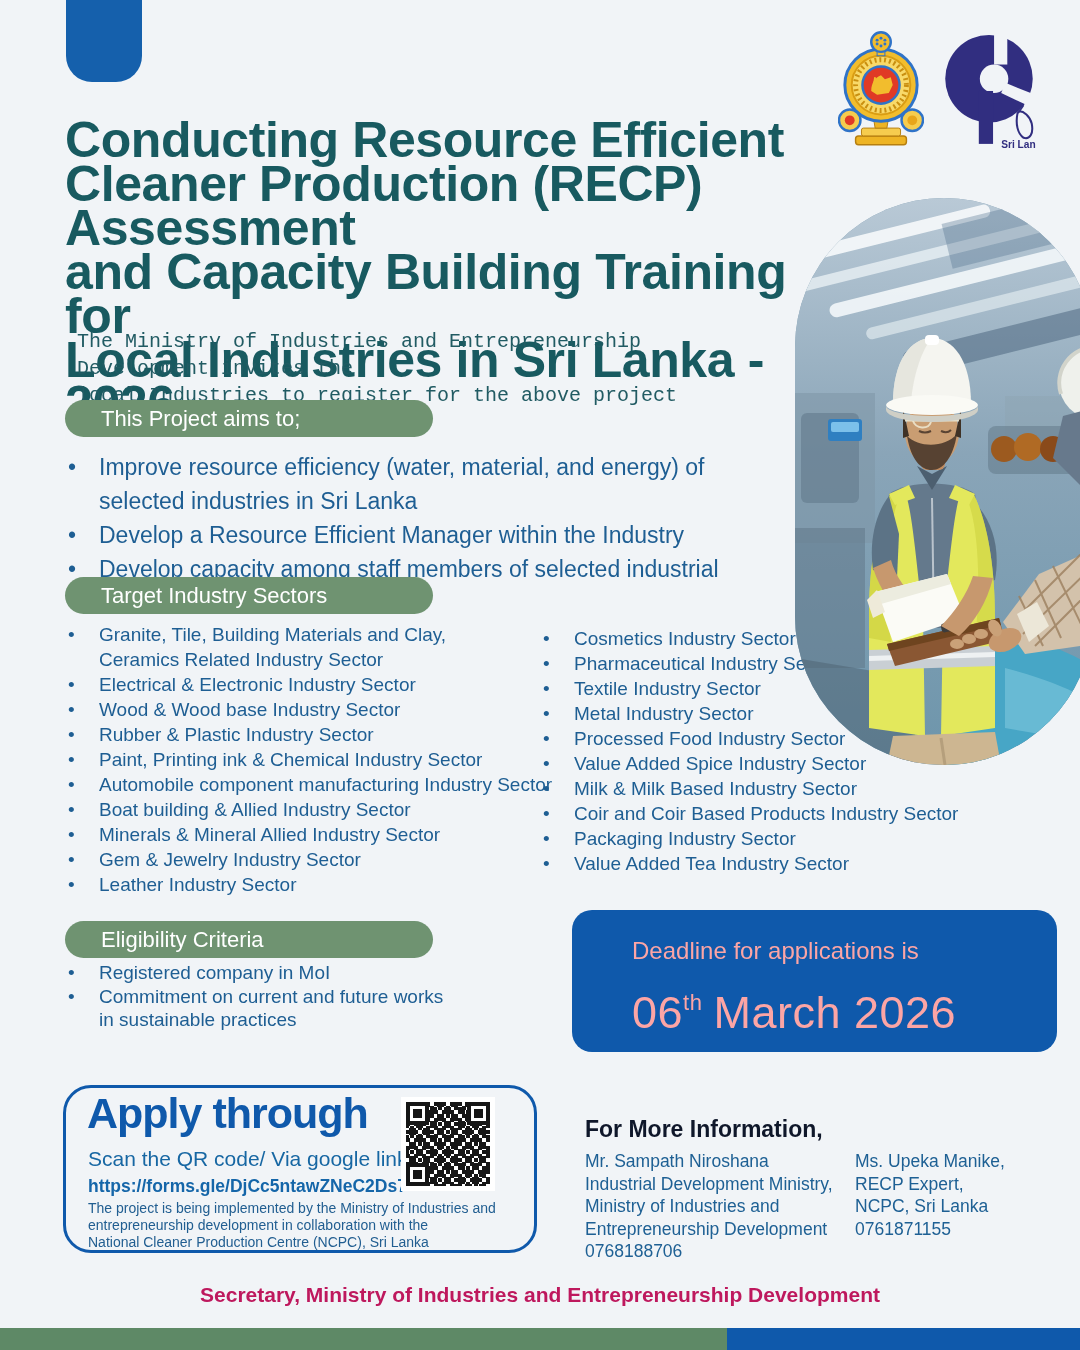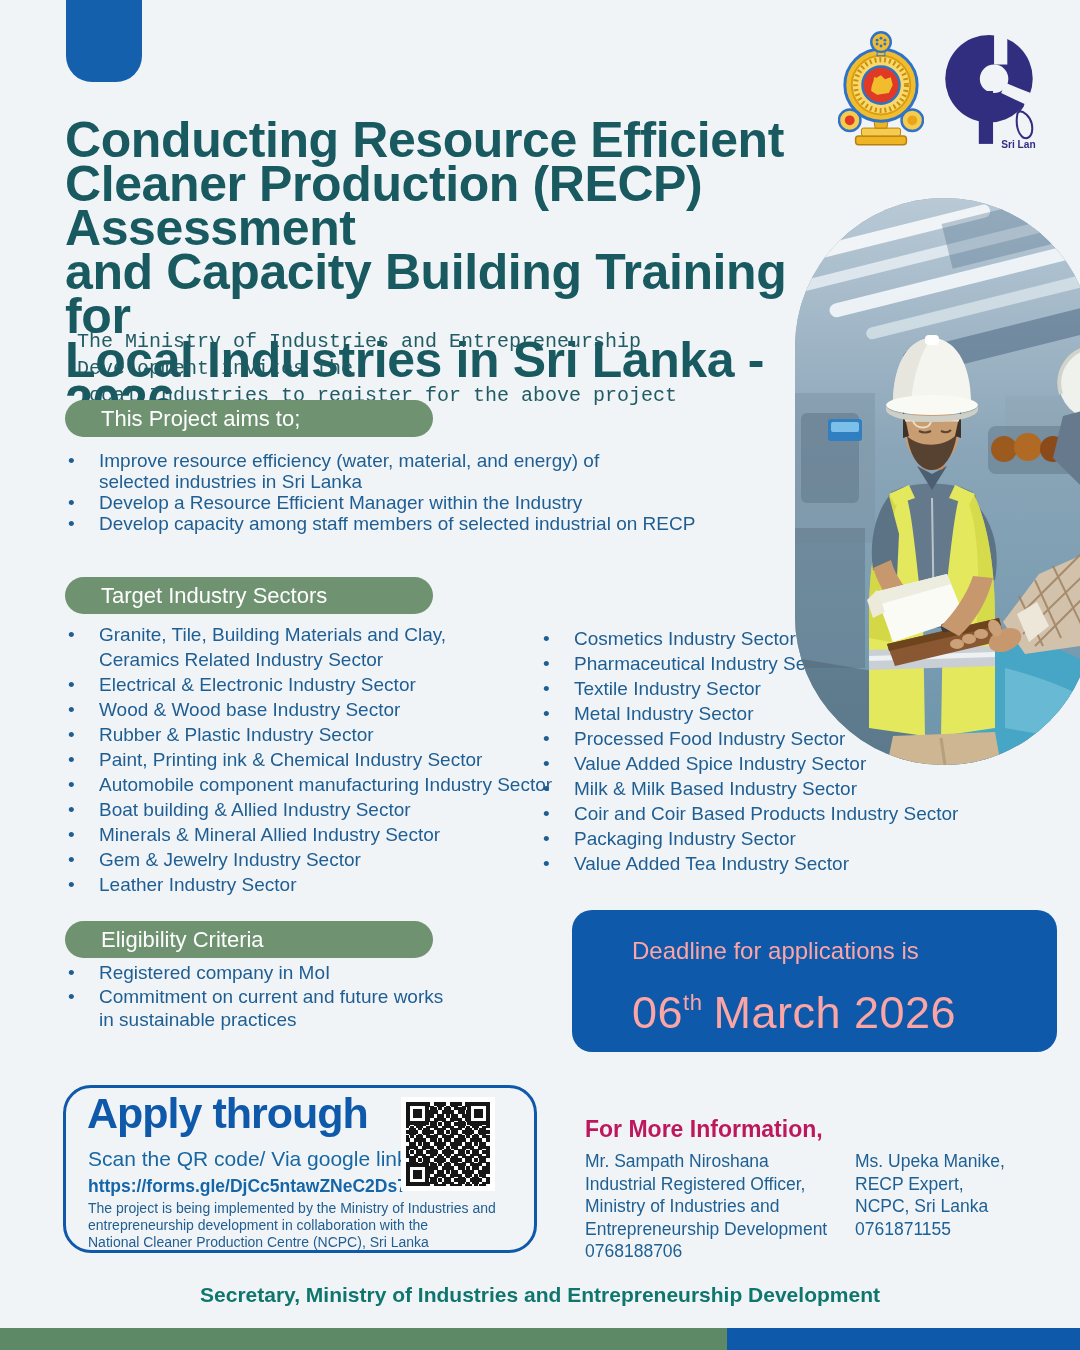--- a/index.html
+++ b/index.html
@@ -19,21 +19,21 @@
 
   .pill{left:65px;width:368px;height:37px;background:#6f9371;border-radius:19px;color:#ffffff;
         font-size:22px;font-weight:500;display:flex;align-items:center;padding-left:36px;box-sizing:border-box;}
   .pill-aims{top:400px;}
   .pill-sectors{top:577px;}
   .pill-elig{top:921px;}
 
   ul.blist{list-style:none;margin:0;padding:0;color:#1e5e93;}
   ul.blist li{position:relative;padding-left:34px;white-space:pre-line;}
   ul.blist li::before{content:"\2022";position:absolute;left:3px;top:0;}
-  .aims-list{left:65px;top:450px;width:660px;font-size:19px;line-height:21px;}
+  .aims-list{left:65px;top:450px;width:660px;font-size:23px;line-height:34px;}
   .sectors-left{left:65px;top:622px;width:490px;font-size:19px;line-height:25px;}
   .sectors-right{left:540px;top:626px;width:440px;font-size:19px;line-height:25px;}
   .elig-list{left:65px;top:961px;width:480px;font-size:19px;line-height:23.5px;}
 
   .deadline{left:572px;top:910px;width:485px;height:142px;background:#0f59ab;border-radius:20px;
             color:#fca5a5;box-sizing:border-box;padding:27px 0 0 60px;}
   .deadline .dl-intro{font-size:24px;}
   .deadline .dl-date{font-size:45px;margin-top:22px;letter-spacing:0.5px;}
   .deadline .dl-date sup{font-size:22px;vertical-align:18px;}
   .deadline .dl-rest{margin-left:11px;}
@@ -50,27 +50,27 @@
   .qr{left:401px;top:1097px;width:94px;height:94px;background:#ffffff;}
   .qr .qr-p{position:absolute;inset:5px;background-color:#ffffff;
     background-image:
       conic-gradient(#161616 25%,transparent 0 50%,#161616 0 75%,transparent 0),
       conic-gradient(#161616 25%,transparent 0 50%,#161616 0 75%,transparent 0);
     background-size:8px 8px,14px 14px;background-position:0 0,3px 5px;}
   .qr .f{position:absolute;width:15px;height:15px;border:4.5px solid #161616;background:#fff;}
   .qr .f i{position:absolute;inset:3px;background:#161616;}
   .qr .f1{left:5px;top:5px;} .qr .f2{right:5px;top:5px;} .qr .f3{left:5px;bottom:5px;}
 
-  .info-heading{left:585px;top:1116px;color:#be185d;font-size:23px;font-weight:700;}
+  .info-heading{left:585px;top:1116px;color:#0f172a;font-size:23px;font-weight:700;}
   .contact{color:#1e6094;font-size:17.5px;line-height:22.5px;}
   .contact div{white-space:nowrap;}
   .contact-1{left:585px;top:1150px;width:270px;}
   .contact-2{left:855px;top:1150px;width:220px;}
 
-  .footer-line{left:0;top:1283px;width:1080px;text-align:center;color:#0f766e;font-size:21px;font-weight:700;}
+  .footer-line{left:0;top:1283px;width:1080px;text-align:center;color:#be185d;font-size:21px;font-weight:700;}
   .bar-green{left:0;top:1328px;width:727px;height:22px;background:#5e8966;}
   .bar-blue{left:727px;top:1328px;width:353px;height:22px;background:#0f59ab;}
 </style>
 </head>
 <body>
 
 <div class="poster">
 
   <div class="abs corner-tab"></div>
 
@@ -283,21 +283,21 @@
         <i></i>
       </div>
     <div class="f f3">
         <i></i>
       </div>
   </div>
 
   <div class="abs info-heading">For More Information,</div>
   <div class="abs contact contact-1">
     <div>Mr. Sampath Niroshana</div>
-    <div>Industrial Registered Officer,</div>
+    <div>Industrial Development Ministry,</div>
     <div>Ministry of Industries and</div>
     <div>Entrepreneurship Development</div>
     <div>0768188706</div>
   </div>
   <div class="abs contact contact-2">
     <div>Ms. Upeka Manike,</div>
     <div>RECP Expert,</div>
     <div>NCPC, Sri Lanka</div>
     <div>0761871155</div>
   </div>

